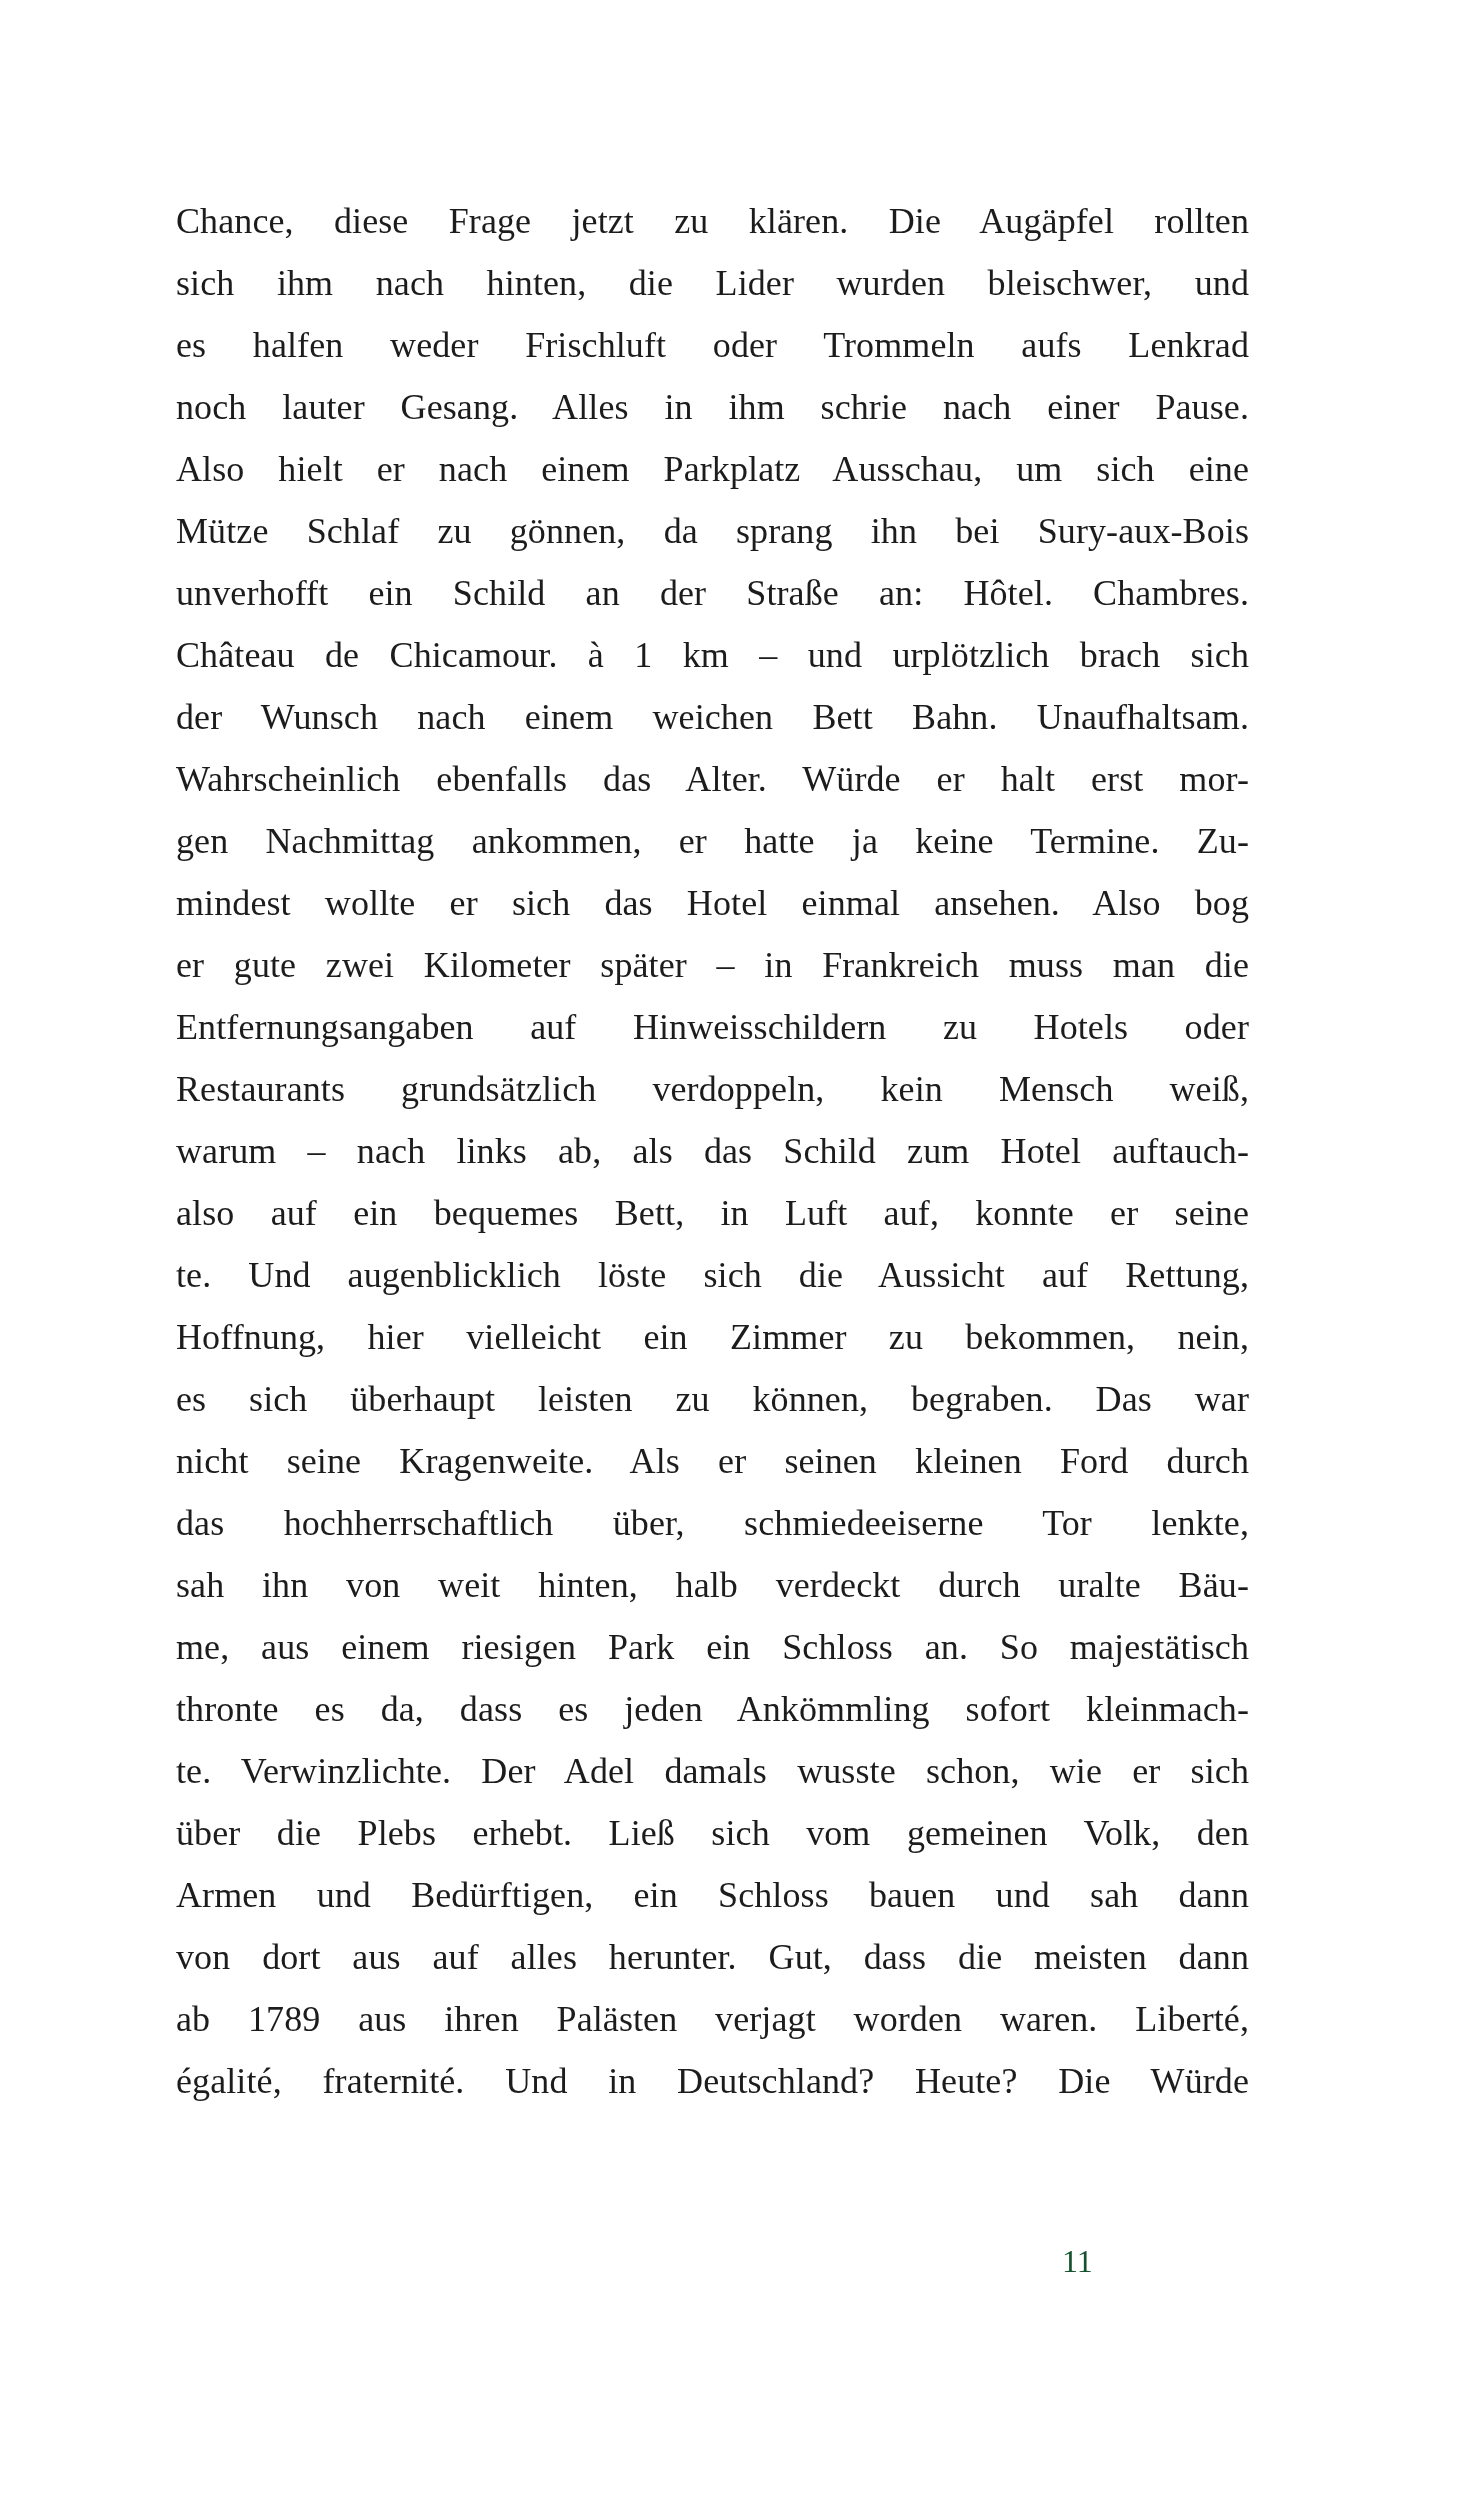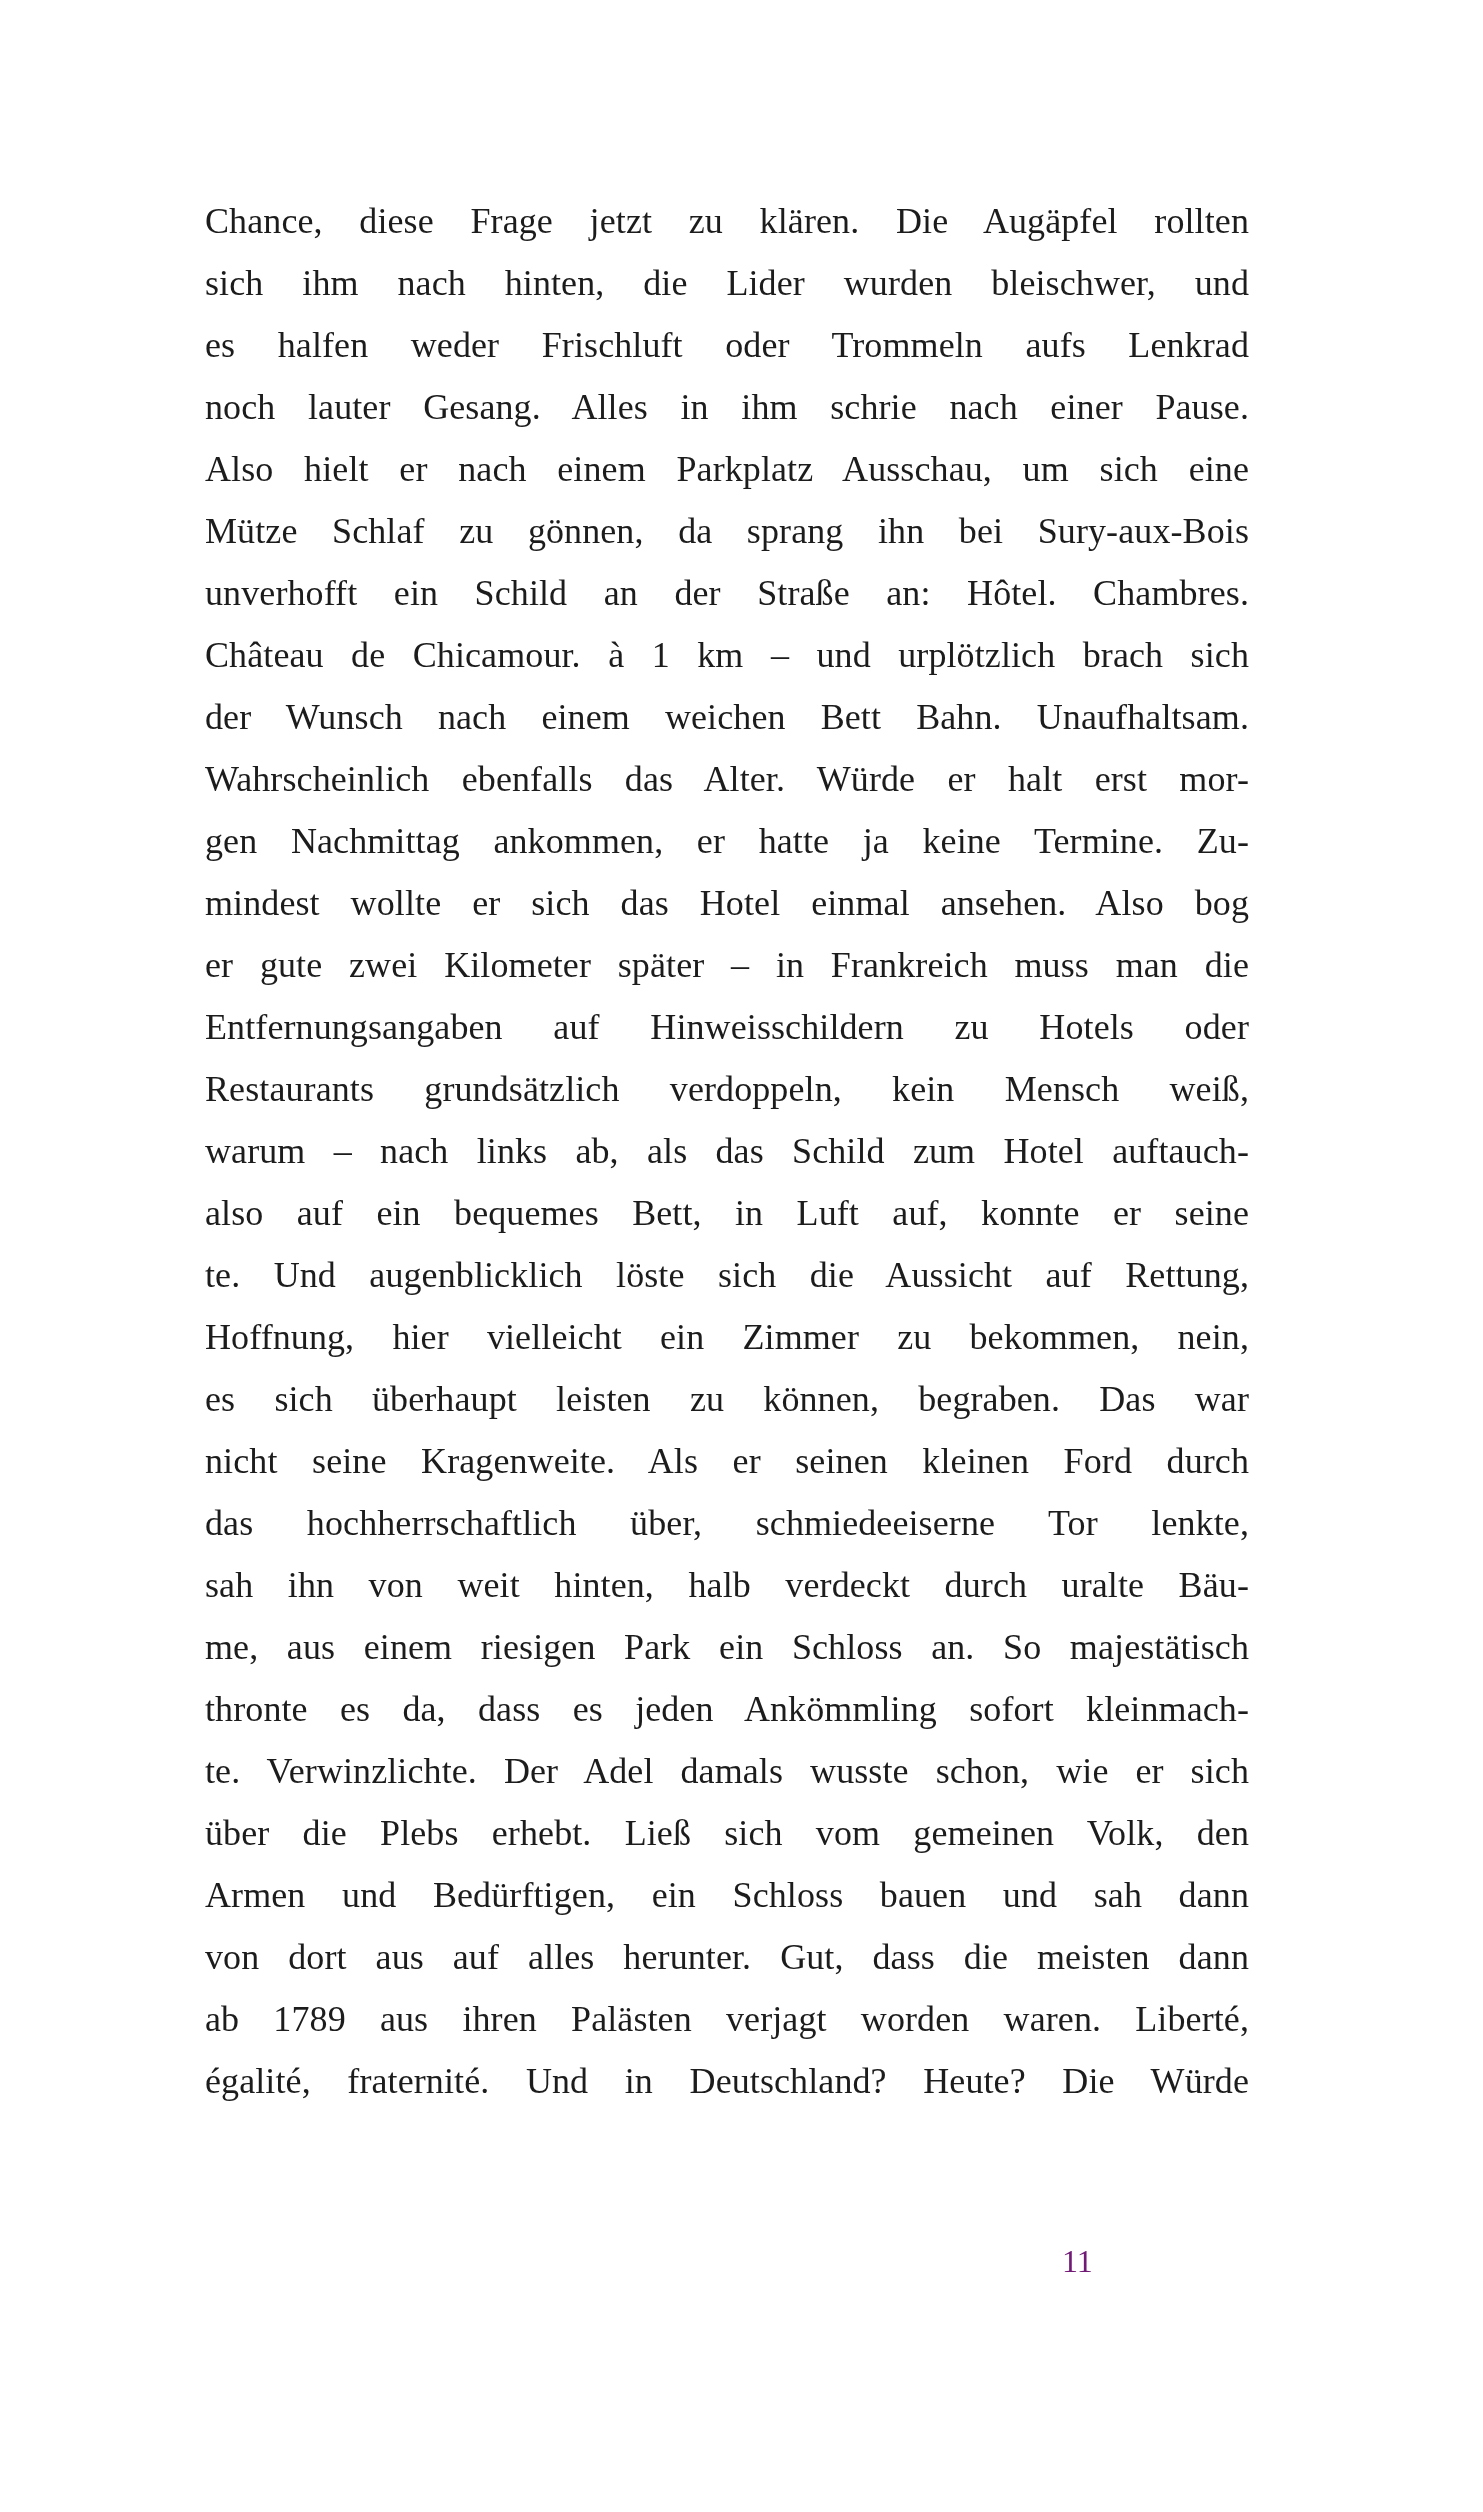--- a/index.html
+++ b/index.html
@@ -25,31 +25,30 @@
     top: 190px;
     width: 1073px;
   }
   .line {
     font-size: 36px;
     line-height: 62px;
     text-align: justify;
     text-align-last: justify;
     -moz-text-align-last: justify;
     letter-spacing: 0.1px;
-    margin-left: 29px;
   }
   .line span.italic {
   }
   .page-number {
     position: absolute;
     left: 1062px;
     top: 2243px;
     font-size: 32px;
     line-height: 37px;
-    color: #701a75;
+    color: #14532d;
   }
 </style>
 </head>
 <body>
 
 <div class="page">
   <div class="text-block" id="text-block">
       <div class="line"><span>Chance, diese Frage jetzt zu klären. Die Augäpfel rollten</span></div>
       <div class="line"><span>sich ihm nach hinten, die Lider wurden bleischwer, und</span></div>
       <div class="line"><span>es halfen weder Frischluft oder Trommeln aufs Lenkrad</span></div>

